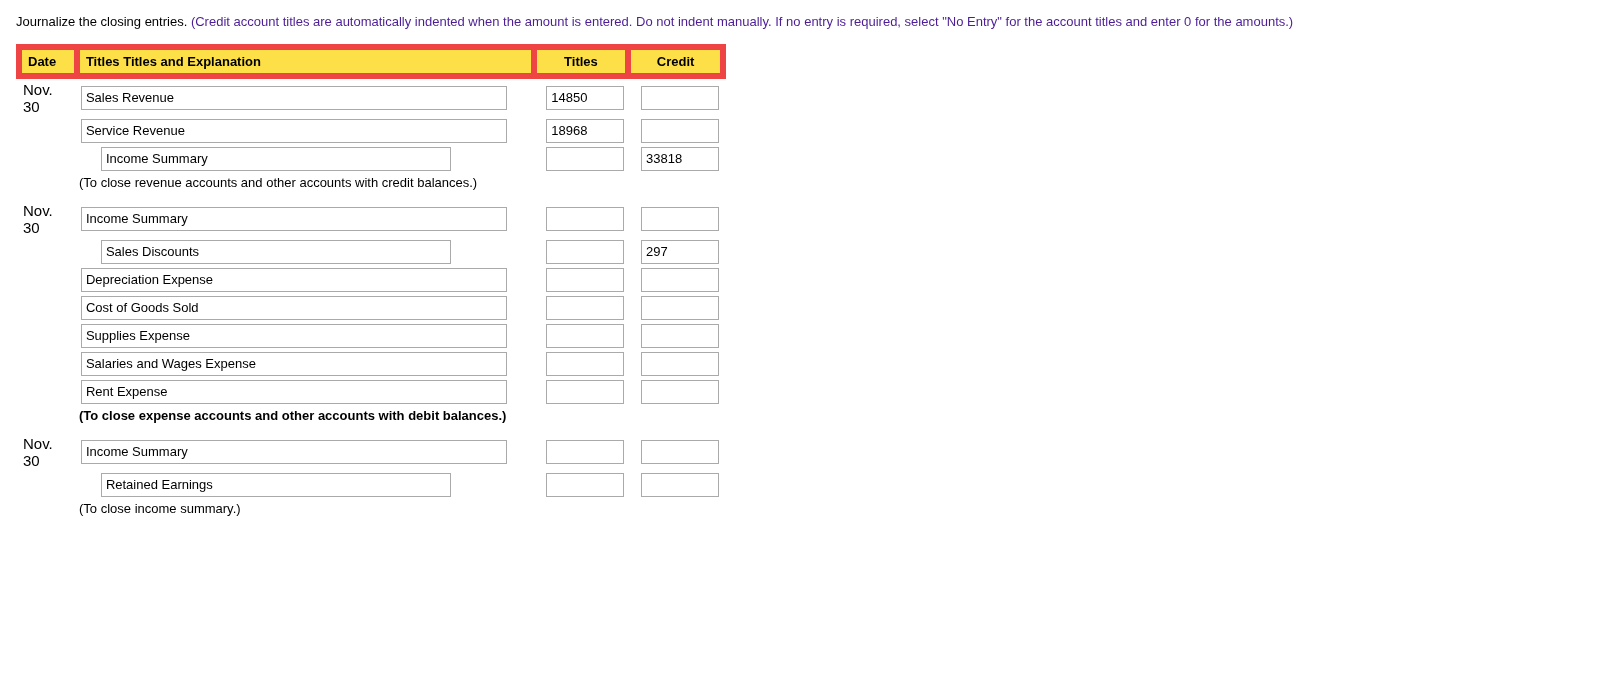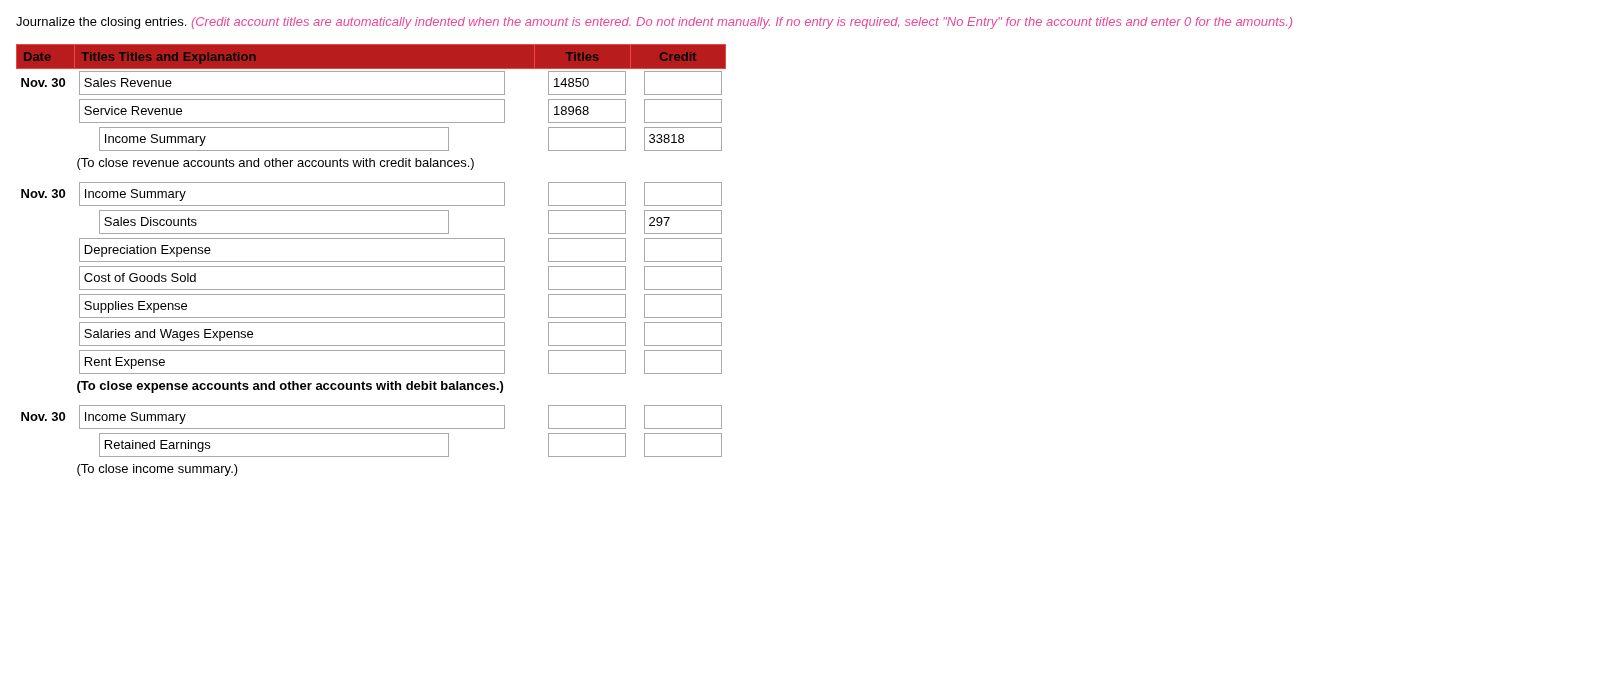--- a/index.html
+++ b/index.html
@@ -9,49 +9,48 @@
       color: #000;
       background: #fff;
       padding: 12px 16px;
     }
     .instructions {
       font-size: 13px;
       margin-bottom: 12px;
       line-height: 1.5;
     }
     .instructions .normal { color: #000; }
-    .instructions .red { color: #ec4899; font-style: italic; }
+    .instructions .red { color: #4c1d95; }
     .journal-table {
       width: 710px;
       border-collapse: collapse;
     }
     .journal-table thead tr th {
-      background: #b91c1c;
-      border: 1px solid #ef4444;
+      background: #fde047;
+      border: 6px solid #ef4444;
       padding: 4px 6px;
       font-weight: bold;
       font-size: 13px;
       text-align: left;
     }
     .journal-table thead tr th.debit,
     .journal-table thead tr th.credit {
       text-align: center;
       width: 90px;
     }
     .journal-table tbody tr td {
       padding: 2px 4px;
       vertical-align: middle;
       border: none;
     }
     .date-cell {
       width: 55px;
-      font-size: 13px;
+      font-size: 15px;
       vertical-align: top;
       padding-top: 6px;
-      font-weight: bold;
     }
     .account-cell {
       width: 390px;
     }
     .debit-cell, .credit-cell {
       width: 90px;
       text-align: right;
     }
     input[type="text"] {
       border: 1px solid #aaa;

